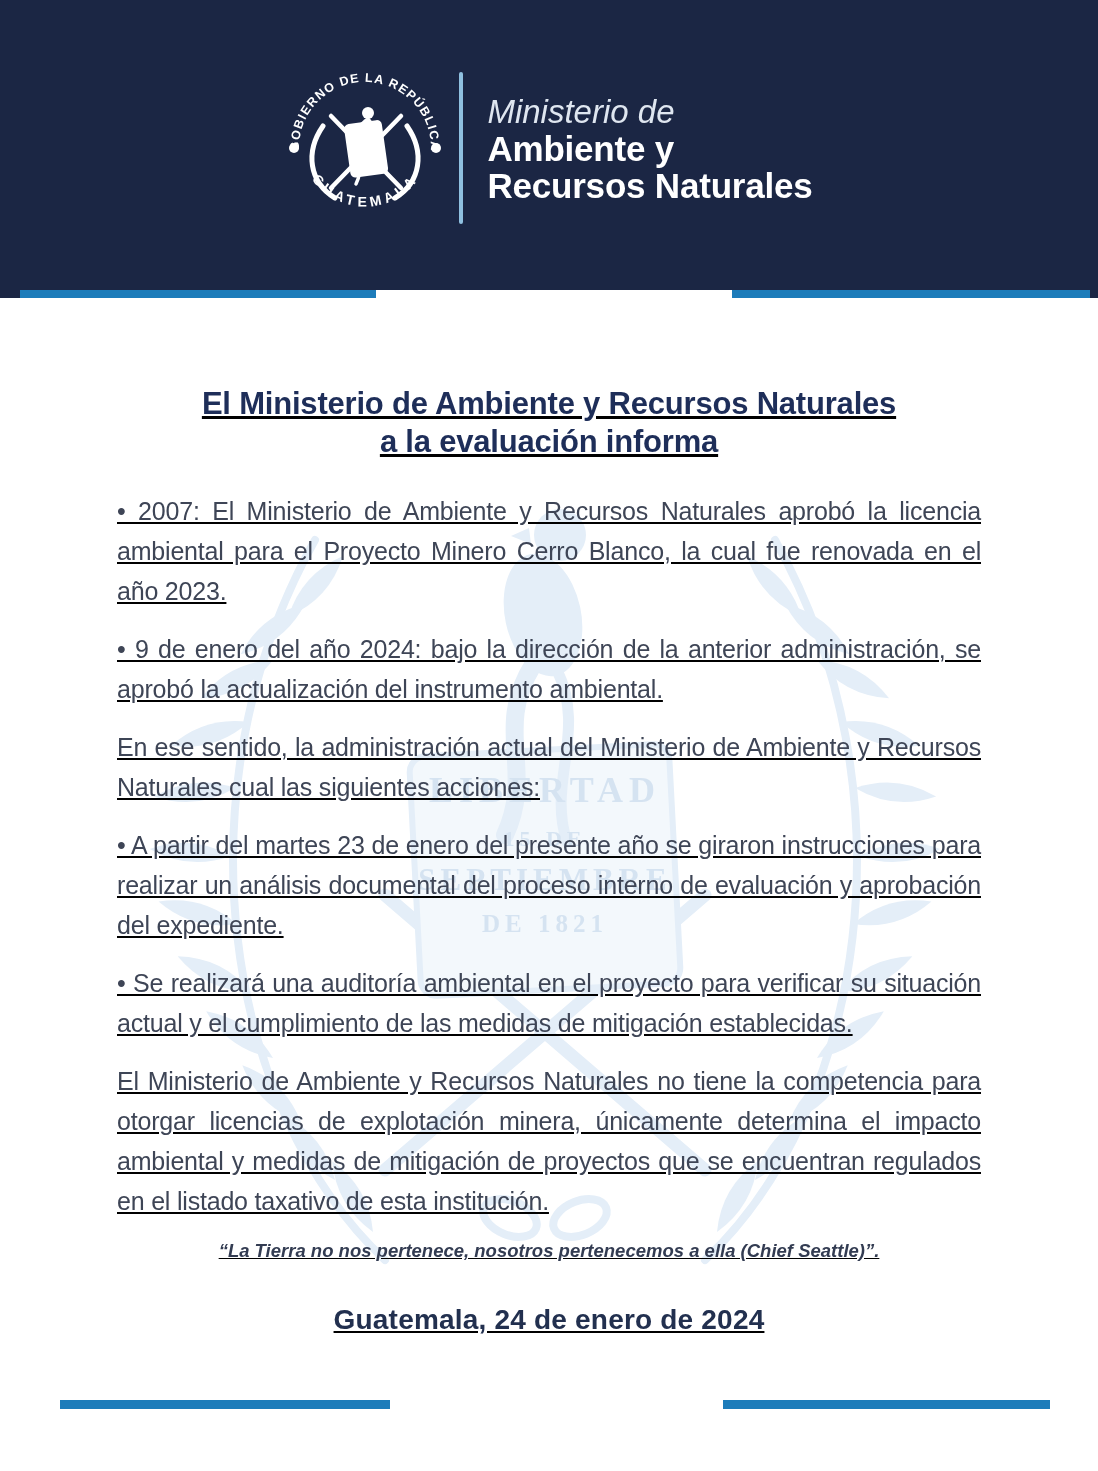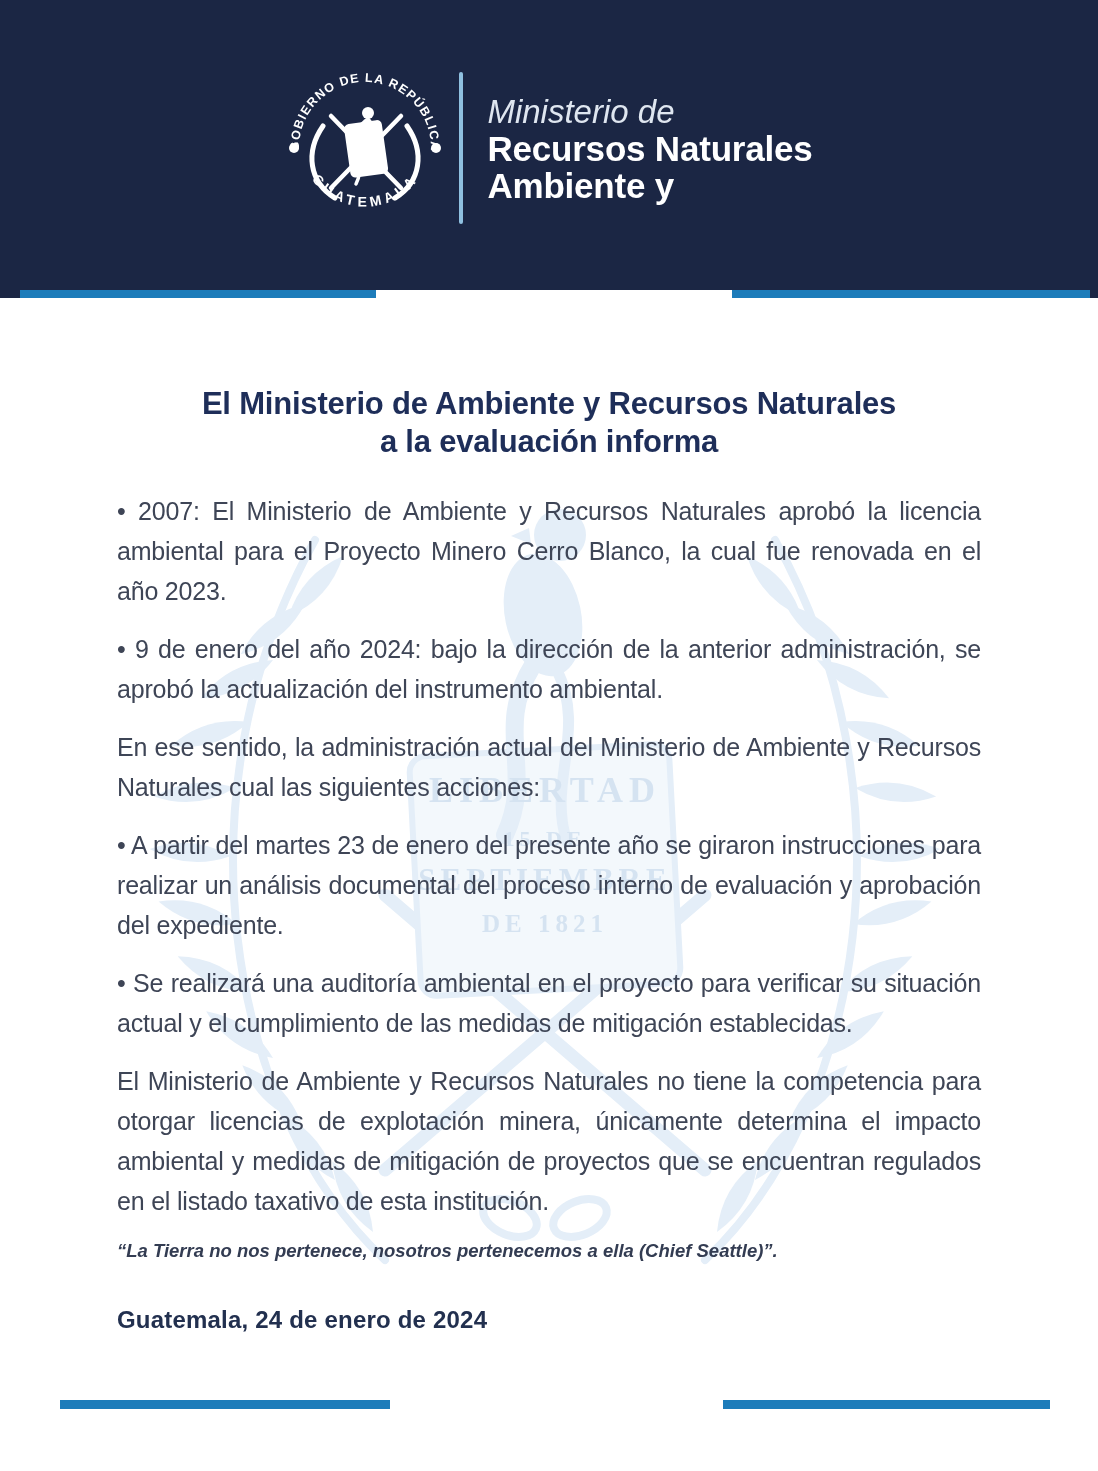--- a/index.html
+++ b/index.html
@@ -23,29 +23,29 @@
   .seg.blue{background:#1d7cba;}
   .seg.gap{background:#ffffff;}
 
   
   .watermark{position:absolute;left:55px;top:330px;width:980px;height:980px;z-index:0;pointer-events:none;}
   .wm-fill{fill:#e4eef8;}
   .wm-stroke{fill:none;stroke:#e4eef8;}
   .wm-text{font-family:"Liberation Serif",serif;font-weight:700;fill:#d5e3f1;text-anchor:middle;}
 
   
-  .content{position:relative;z-index:1;padding:87px 117px 0 117px;}
+  .content{position:relative;z-index:1;padding:87px 117px 0 117px;text-decoration:underline;}
   .doc-title{margin:0 0 30px 0;font-size:31px;line-height:38px;font-weight:700;
              text-align:center;color:#1e2e59;letter-spacing:-0.2px;}
   .para{margin:0 0 18px 0;font-size:25px;line-height:40px;letter-spacing:-0.2px;
         color:#3e4556;text-align:justify;}
   .quote{margin:14px 0 0 0;font-size:18.5px;line-height:24px;font-weight:700;font-style:italic;
-         color:#333c52;}
-  .dateline{margin:40px 0 0 0;font-size:24px;line-height:34px;font-weight:700;
-            color:#22304f;letter-spacing:0.2px;}
+         text-align:center;color:#333c52;}
+  .dateline{margin:40px 0 0 0;font-size:28px;line-height:34px;font-weight:700;
+            text-align:center;color:#22304f;letter-spacing:0.2px;}
 
   
   .bottom-bar{position:absolute;top:1400px;height:9px;background:#1d7cba;z-index:1;}
   .bottom-bar.left{left:60px;width:330px;}
   .bottom-bar.right{left:723px;width:327px;}
 </style>
 </head>
 <body>
 
 <div class="page">
@@ -77,22 +77,22 @@
           <circle cx="83" cy="45" r="6" fill="#ffffff"></circle>
           <path d="M 83 49 C 72 55 70 66 74 77 L 87 73 C 91 62 89 53 83 49 Z" fill="#ffffff"></path>
           <path d="M 76 77 C 69 93 79 101 71 116" fill="none" stroke="#ffffff" stroke-width="3.5" stroke-linecap="round"></path>
         </g>
       </svg>
 
       <div class="header-divider"></div>
 
       <div class="wordmark">
         <div class="wm-light">Ministerio de</div>
+        <div class="wm-bold">Ambiente y</div>
         <div class="wm-bold">Recursos Naturales</div>
-        <div class="wm-bold">Ambiente y</div>
       </div>
     </div>
   </header>
 
   <div class="accent-strip">
     <div class="seg nub" style="width:20px"></div>
     <div class="seg blue" style="width:356px"></div>
     <div class="seg gap" style="width:356px"></div>
     <div class="seg blue" style="width:358px"></div>
     <div class="seg nub" style="width:8px"></div>

